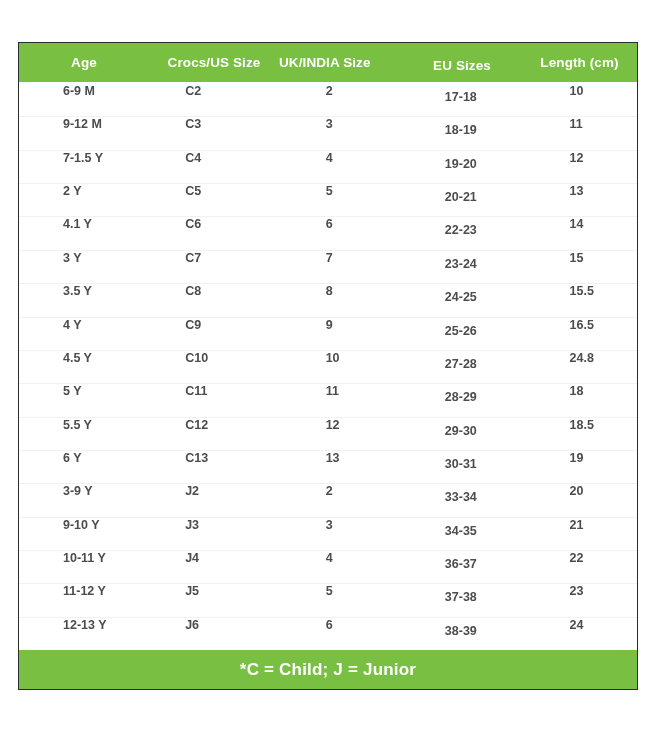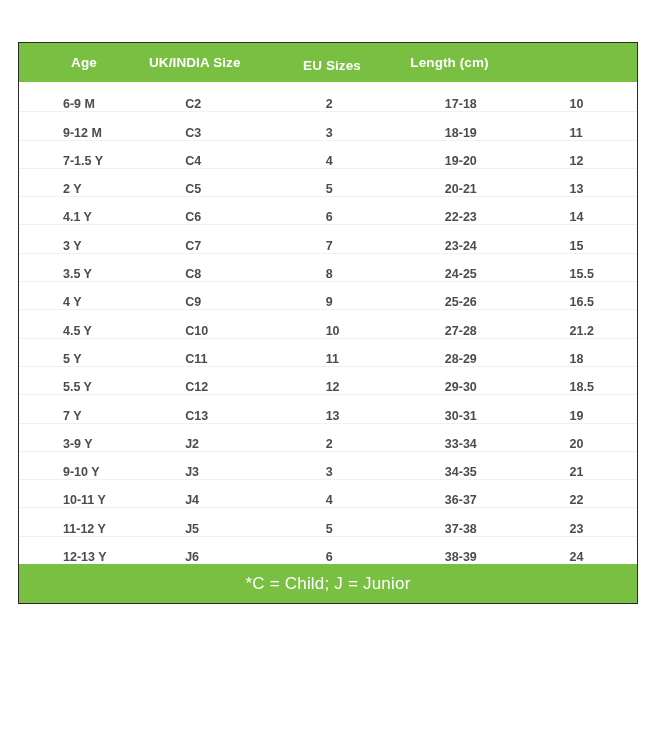--- a/index.html
+++ b/index.html
@@ -17,21 +17,21 @@
     width: 658px;
     height: 734px;
     background: #ffffff;
   }
 
   #size-chart-table {
     position: absolute;
     left: 18px;
     top: 42px;
     width: 620px;
-    height: 562px;
+    height: 648px;
     background: #ffffff;
     border: 1.5px solid #2b2b2b;
     display: flex;
     flex-direction: column;
     overflow: hidden;
   }
 
   
   .chart-header {
     flex: 0 0 39px;
@@ -54,21 +54,21 @@
     flex: 1 1 auto;
     background: #ffffff;
     display: flex;
     flex-direction: column;
     padding-top: 2px;
   }
 
   .chart-row {
     flex: 1 1 0;
     display: flex;
-    align-items: flex-end;
+    align-items: flex-start;
     border-bottom: 1px solid #f1f1f1;
     gap: 28px;
   }
   .chart-row:last-child { border-bottom: none; }
 
   .chart-row .dcell {
     color: #4c4c4e;
     font-size: 12.5px;
     font-weight: bold;
     text-align: left;
@@ -94,34 +94,35 @@
     flex: 0 0 39px;
     background: #79bf42;
     display: flex;
     align-items: center;
     justify-content: center;
   }
 
   .chart-footer .footer-note {
     color: #ffffff;
     font-size: 17px;
-    font-weight: normal;
+    font-weight: bold;
     letter-spacing: 0.2px;
     white-space: nowrap;
   }
 </style>
 </head>
 <body>
 
 <div id="page">
 
   <div id="size-chart-table">
 
     <div class="chart-header">
       <div class="hcell col-age">Age</div>
+      <div class="hcell col-crocs">Crocs/US Size</div>
       <div class="hcell col-uk">UK/INDIA Size</div>
       <div class="hcell col-eu">EU Sizes</div>
       <div class="hcell col-length">Length (cm)</div>
     </div>
 
     <div class="chart-body" id="chart-body">
         <div class="chart-row">
           <div class="dcell col-age">6-9 M</div>
           <div class="dcell col-crocs">C2</div>
           <div class="dcell col-uk">2</div>
@@ -175,38 +176,38 @@
           <div class="dcell col-crocs">C9</div>
           <div class="dcell col-uk">9</div>
           <div class="dcell col-eu">25-26</div>
           <div class="dcell col-length">16.5</div>
         </div>
         <div class="chart-row">
           <div class="dcell col-age">4.5 Y</div>
           <div class="dcell col-crocs">C10</div>
           <div class="dcell col-uk">10</div>
           <div class="dcell col-eu">27-28</div>
-          <div class="dcell col-length">21.2</div>
+          <div class="dcell col-length">24.8</div>
         </div>
         <div class="chart-row">
           <div class="dcell col-age">5 Y</div>
           <div class="dcell col-crocs">C11</div>
           <div class="dcell col-uk">11</div>
           <div class="dcell col-eu">28-29</div>
           <div class="dcell col-length">18</div>
         </div>
         <div class="chart-row">
           <div class="dcell col-age">5.5 Y</div>
           <div class="dcell col-crocs">C12</div>
           <div class="dcell col-uk">12</div>
           <div class="dcell col-eu">29-30</div>
           <div class="dcell col-length">18.5</div>
         </div>
         <div class="chart-row">
-          <div class="dcell col-age">7 Y</div>
+          <div class="dcell col-age">6 Y</div>
           <div class="dcell col-crocs">C13</div>
           <div class="dcell col-uk">13</div>
           <div class="dcell col-eu">30-31</div>
           <div class="dcell col-length">19</div>
         </div>
         <div class="chart-row">
           <div class="dcell col-age">3-9 Y</div>
           <div class="dcell col-crocs">J2</div>
           <div class="dcell col-uk">2</div>
           <div class="dcell col-eu">33-34</div>

